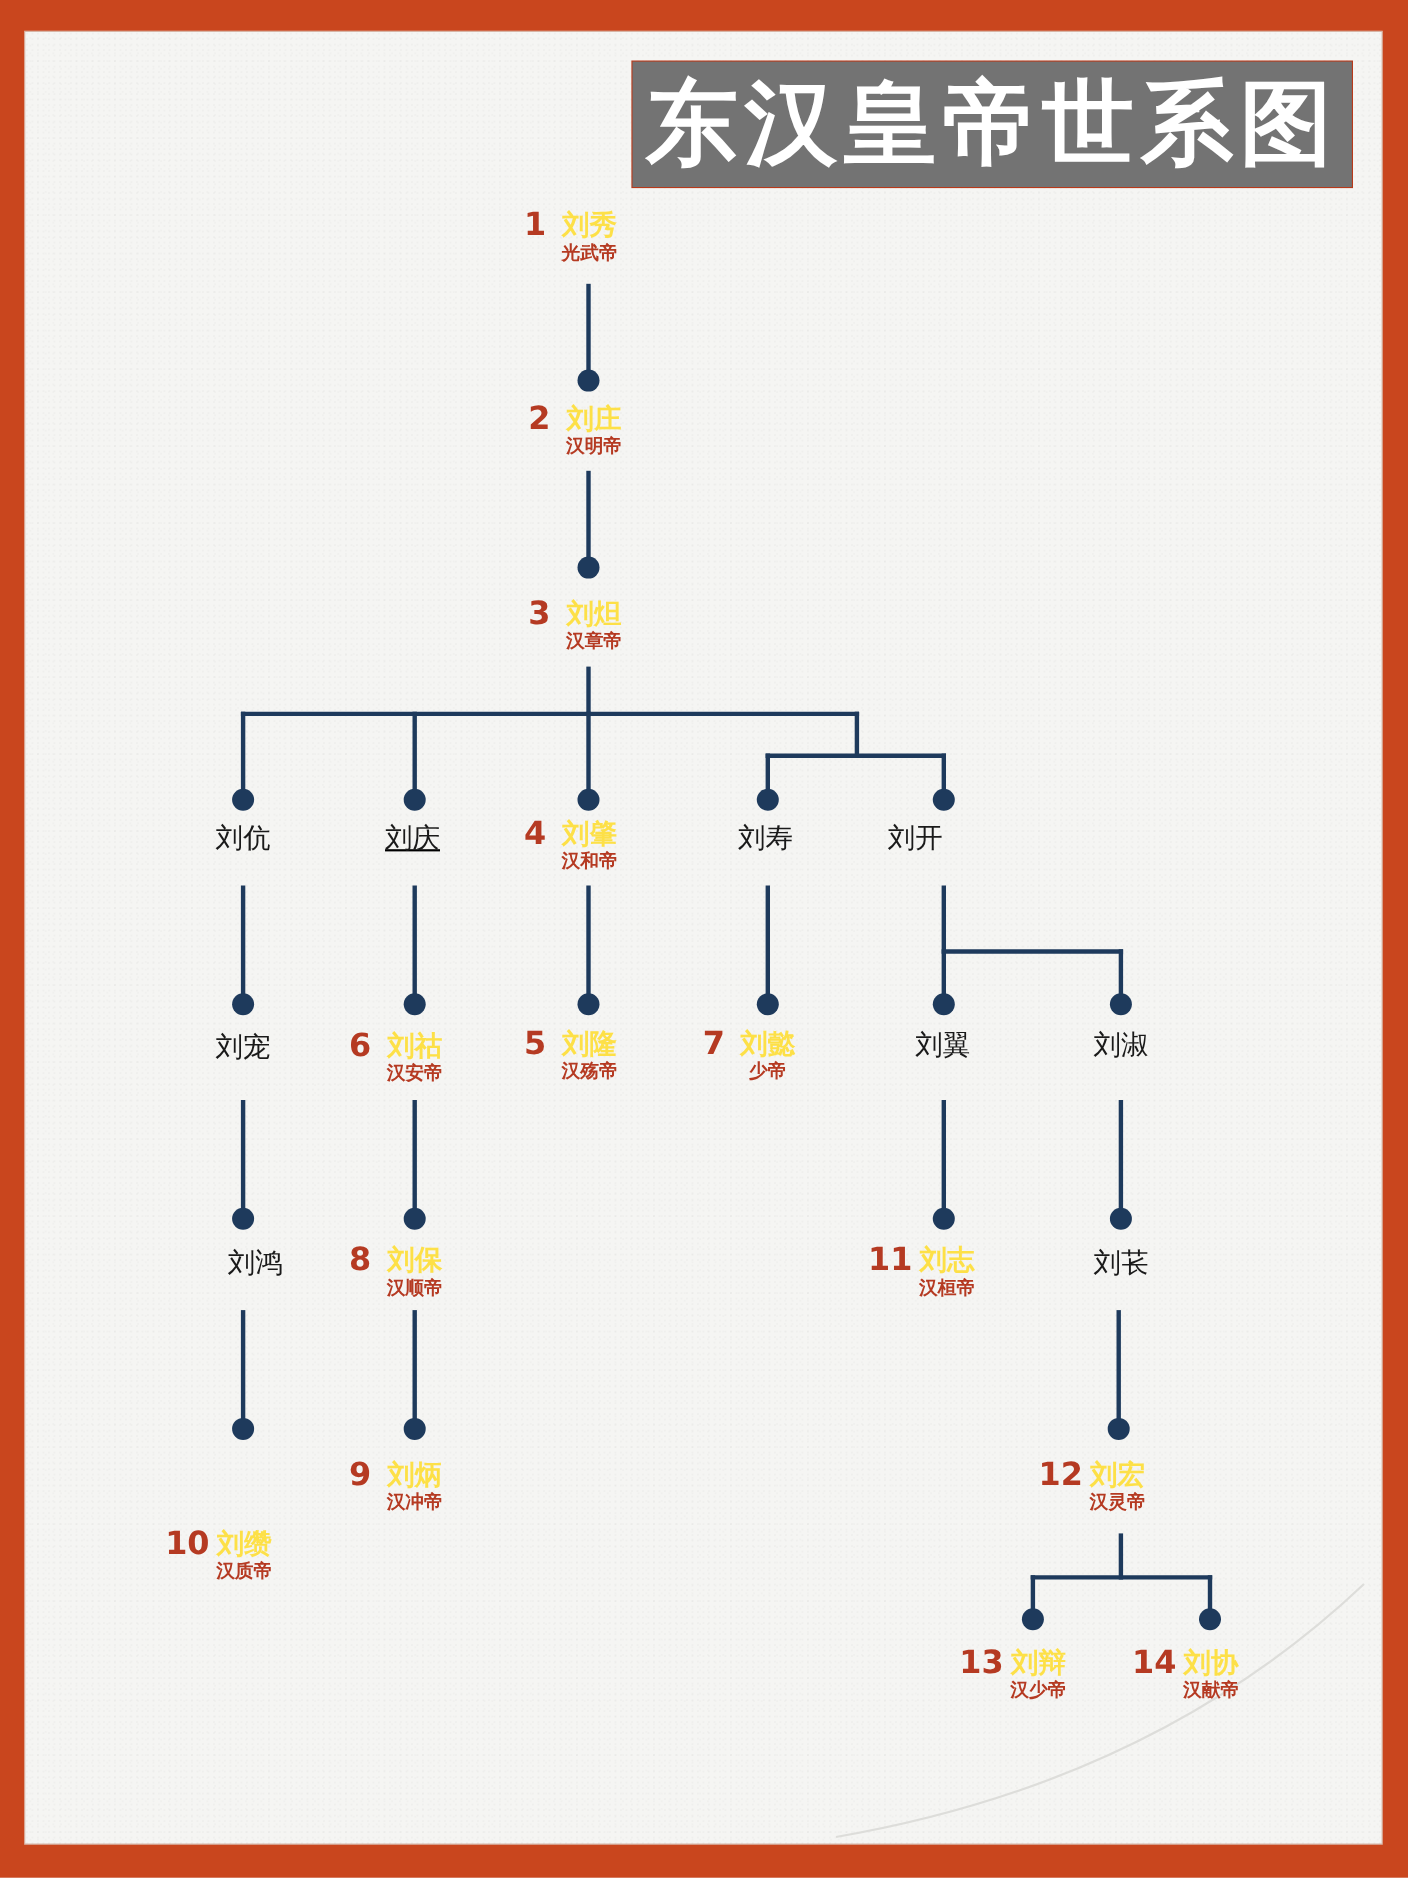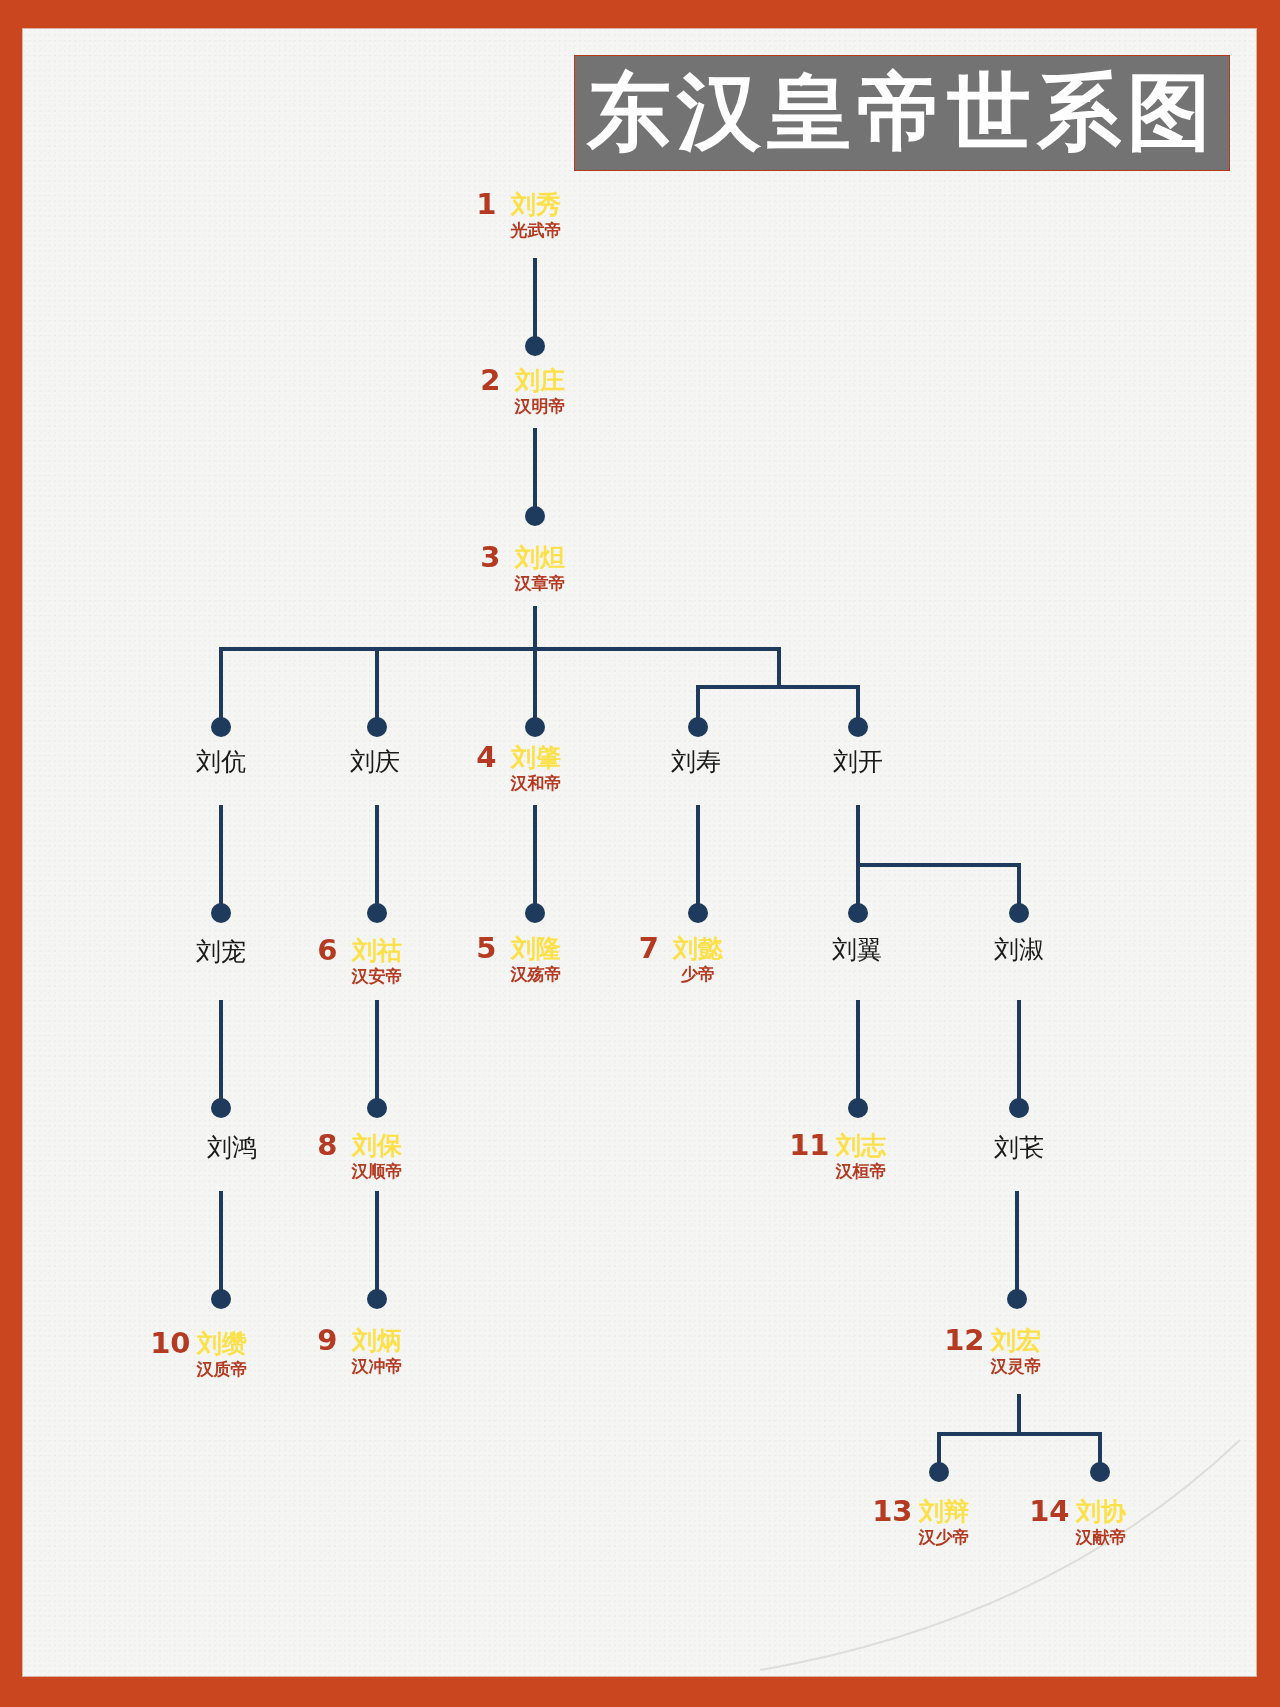--- a/index.html
+++ b/index.html
@@ -132,32 +132,32 @@
 
 <div class="node emperor" style="left:540px; top:543px;">
   <span class="num">3</span>
   <div class="name">刘炟</div>
   <div class="title">汉章帝</div>
 </div>
 
 <div class="node" style="left:221px; top:747px;">
   <div class="name">刘伉</div>
 </div>
-<div class="node" style="left:375px; top:747px;">
+<div class="node" style="left:375px; top:747px;text-decoration:underline;">
   <div class="name">刘庆</div>
 </div>
 <div class="node emperor" style="left:536px; top:743px;">
   <span class="num">4</span>
   <div class="name">刘肇</div>
   <div class="title">汉和帝</div>
 </div>
 <div class="node" style="left:696px; top:747px;">
   <div class="name">刘寿</div>
 </div>
-<div class="node" style="left:858px; top:747px;">
+<div class="node" style="left:832px; top:747px;">
   <div class="name">刘开</div>
 </div>
 
 <div class="node" style="left:221px; top:937px;">
   <div class="name">刘宠</div>
 </div>
 <div class="node emperor" style="left:377px; top:936px;">
   <span class="num">6</span>
   <div class="name">刘祜</div>
   <div class="title">汉安帝</div>
@@ -189,21 +189,21 @@
 </div>
 <div class="node emperor" style="left:861px; top:1131px;">
   <span class="num tight">11</span>
   <div class="name">刘志</div>
   <div class="title">汉桓帝</div>
 </div>
 <div class="node" style="left:1019px; top:1133px;">
   <div class="name">刘苌</div>
 </div>
 
-<div class="node emperor" style="left:222px; top:1329px;">
+<div class="node emperor" style="left:222px; top:1389px;">
   <span class="num tight">10</span>
   <div class="name">刘缵</div>
   <div class="title">汉质帝</div>
 </div>
 <div class="node emperor" style="left:377px; top:1326px;">
   <span class="num">9</span>
   <div class="name">刘炳</div>
   <div class="title">汉冲帝</div>
 </div>
 <div class="node emperor" style="left:1016px; top:1326px;">

